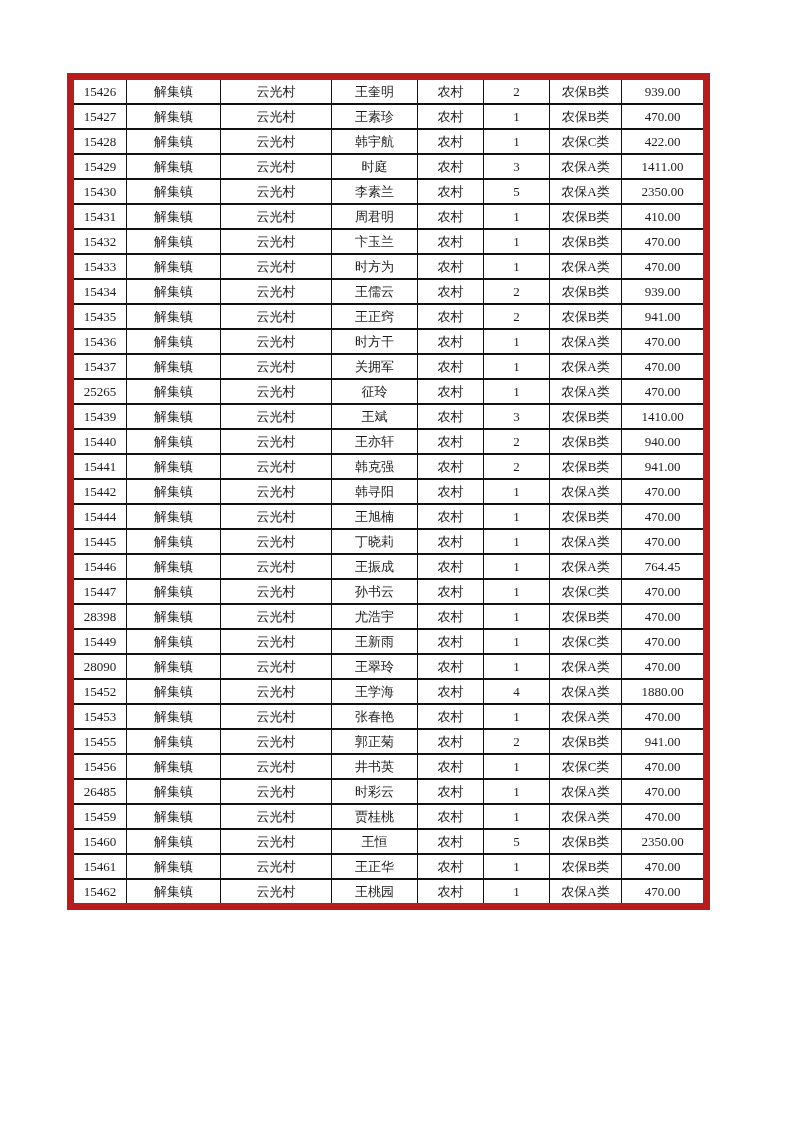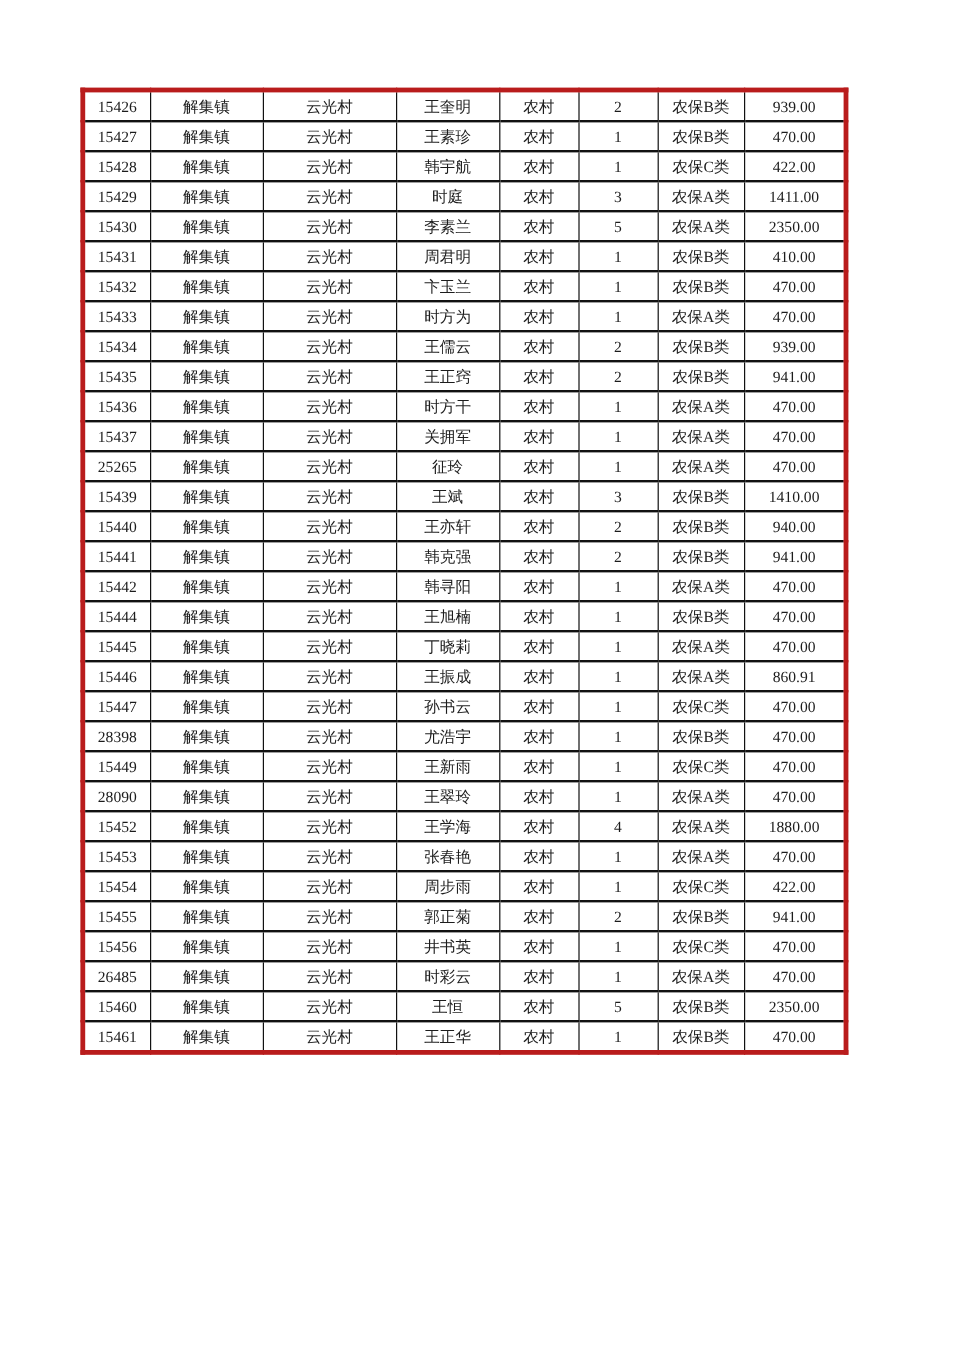--- a/index.html
+++ b/index.html
@@ -16,21 +16,21 @@
     font-family: "Liberation Serif", "DejaVu Serif", serif;
     color: #1a1a1a;
   }
   table.data-table {
     position: absolute;
     left: 67px;
     top: 73px;
     width: 636px;
     border-collapse: collapse;
     table-layout: fixed;
-    border: 4px solid #b91c1c;
+    border: 7px solid #b91c1c;
   }
   table.data-table td {
     border: 1px solid #111111;
     border-top-width: 2px;
     border-bottom-width: 1px;
     height: 23px;
     padding: 0 2px;
     text-align: center;
     vertical-align: middle;
     font-size: 13px;
@@ -255,21 +255,21 @@
           <td>470.00</td>
         </tr>
         <tr>
           <td>15446</td>
           <td>解集镇</td>
           <td>云光村</td>
           <td>王振成</td>
           <td>农村</td>
           <td>1</td>
           <td>农保A类</td>
-          <td>860.91</td>
+          <td>764.45</td>
         </tr>
         <tr>
           <td>15447</td>
           <td>解集镇</td>
           <td>云光村</td>
           <td>孙书云</td>
           <td>农村</td>
           <td>1</td>
           <td>农保C类</td>
           <td>470.00</td>
@@ -318,74 +318,84 @@
           <td>15453</td>
           <td>解集镇</td>
           <td>云光村</td>
           <td>张春艳</td>
           <td>农村</td>
           <td>1</td>
           <td>农保A类</td>
           <td>470.00</td>
         </tr>
         <tr>
-          <td>15454</td>
-          <td>解集镇</td>
-          <td>云光村</td>
-          <td>周步雨</td>
+          <td>15455</td>
+          <td>解集镇</td>
+          <td>云光村</td>
+          <td>郭正菊</td>
+          <td>农村</td>
+          <td>2</td>
+          <td>农保B类</td>
+          <td>941.00</td>
+        </tr>
+        <tr>
+          <td>15456</td>
+          <td>解集镇</td>
+          <td>云光村</td>
+          <td>井书英</td>
           <td>农村</td>
           <td>1</td>
           <td>农保C类</td>
-          <td>422.00</td>
-        </tr>
-        <tr>
-          <td>15455</td>
-          <td>解集镇</td>
-          <td>云光村</td>
-          <td>郭正菊</td>
-          <td>农村</td>
-          <td>2</td>
-          <td>农保B类</td>
-          <td>941.00</td>
-        </tr>
-        <tr>
-          <td>15456</td>
-          <td>解集镇</td>
-          <td>云光村</td>
-          <td>井书英</td>
-          <td>农村</td>
-          <td>1</td>
-          <td>农保C类</td>
           <td>470.00</td>
         </tr>
         <tr>
           <td>26485</td>
           <td>解集镇</td>
           <td>云光村</td>
           <td>时彩云</td>
           <td>农村</td>
           <td>1</td>
           <td>农保A类</td>
           <td>470.00</td>
         </tr>
         <tr>
+          <td>15459</td>
+          <td>解集镇</td>
+          <td>云光村</td>
+          <td>贾桂桃</td>
+          <td>农村</td>
+          <td>1</td>
+          <td>农保A类</td>
+          <td>470.00</td>
+        </tr>
+        <tr>
           <td>15460</td>
           <td>解集镇</td>
           <td>云光村</td>
           <td>王恒</td>
           <td>农村</td>
           <td>5</td>
           <td>农保B类</td>
           <td>2350.00</td>
         </tr>
         <tr>
           <td>15461</td>
           <td>解集镇</td>
           <td>云光村</td>
           <td>王正华</td>
           <td>农村</td>
           <td>1</td>
           <td>农保B类</td>
+          <td>470.00</td>
+        </tr>
+        <tr>
+          <td>15462</td>
+          <td>解集镇</td>
+          <td>云光村</td>
+          <td>王桃园</td>
+          <td>农村</td>
+          <td>1</td>
+          <td>农保A类</td>
           <td>470.00</td>
         </tr>
       </tbody>
   </table>
 </div>
 
 </body></html>

